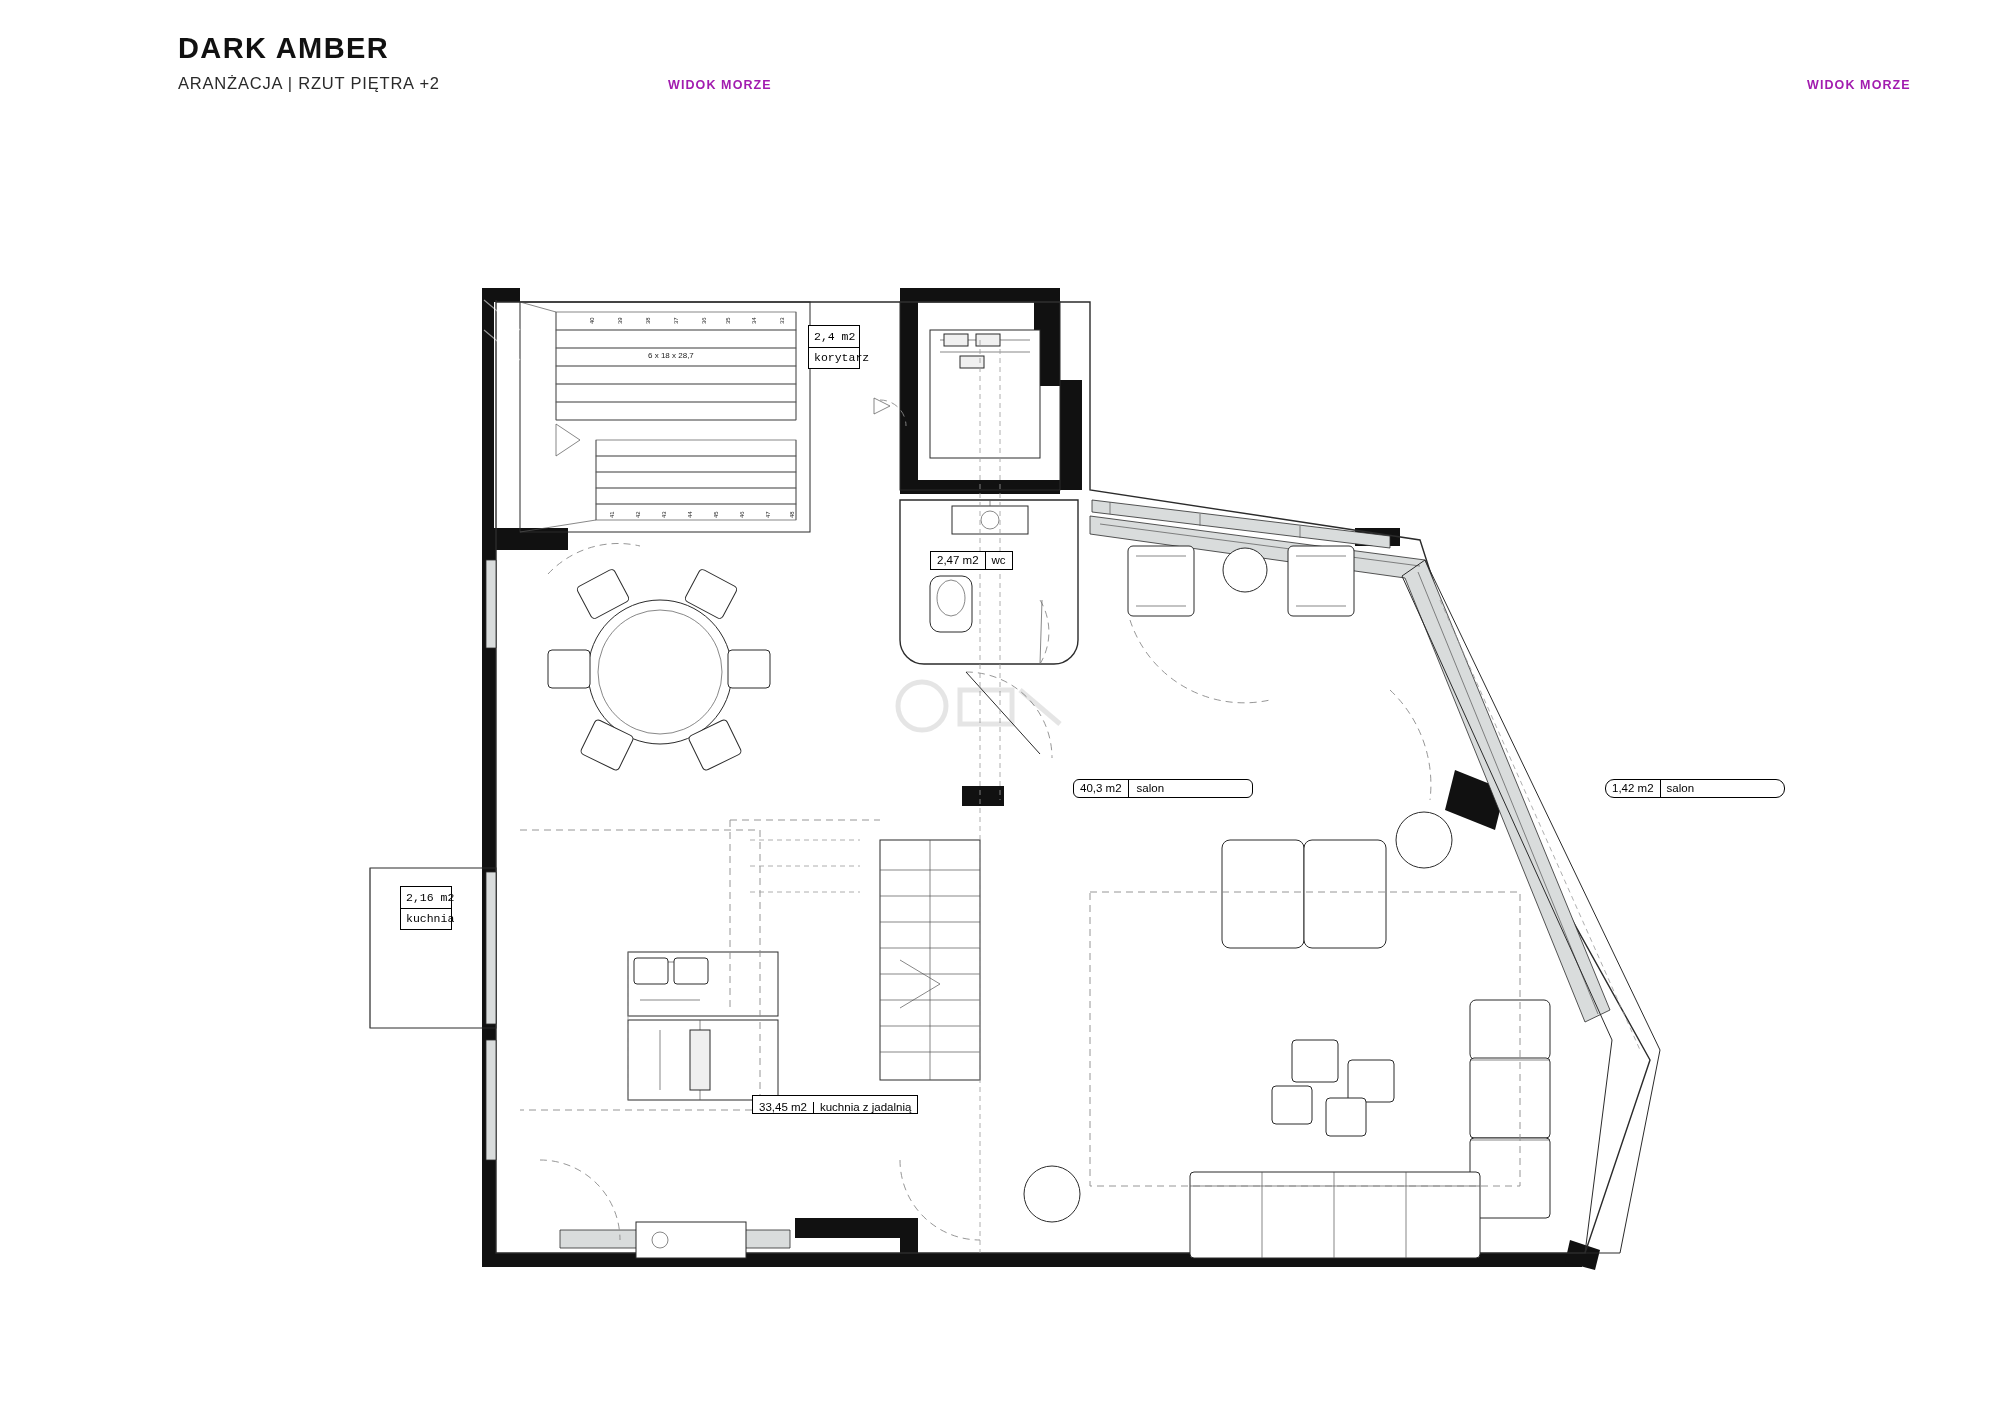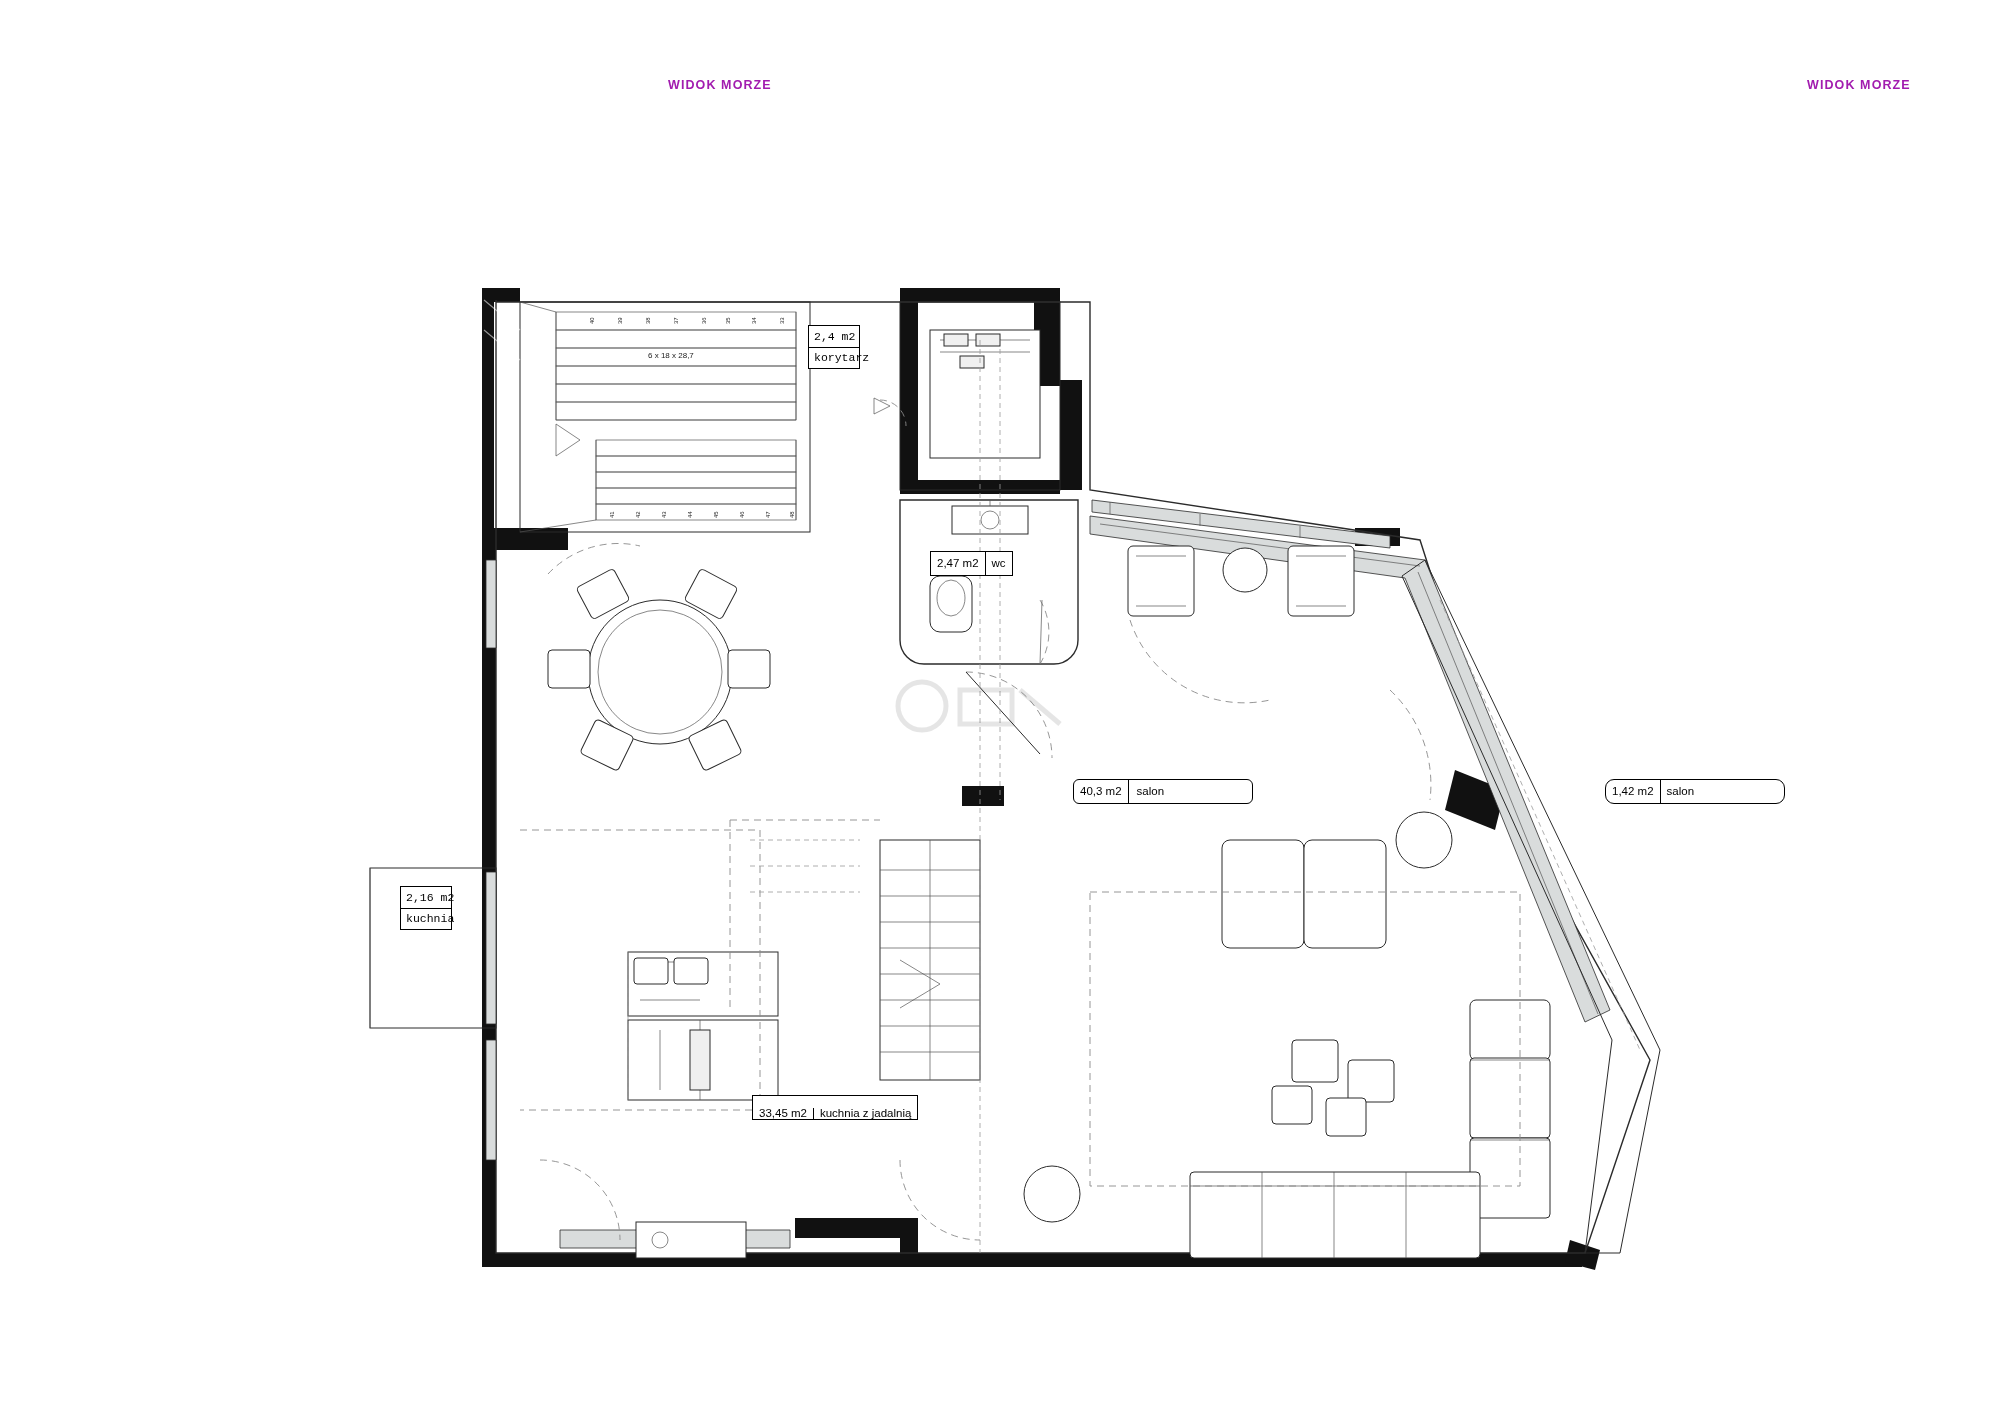--- a/index.html
+++ b/index.html
@@ -56,21 +56,21 @@
   .room-tag {
     position: absolute;
     display: flex;
     align-items: stretch;
     border: 1px solid #000;
     background: #fff;
     font-size: 11.5px;
     line-height: 1;
     color: #000;
     box-sizing: border-box;
-    height: 25px;
+    height: 19px;
   }
   .room-tag .area {
     display: flex;
     align-items: center;
     padding: 0 6px;
     white-space: nowrap;
   }
   .room-tag .name {
     display: flex;
     align-items: center;
@@ -114,20 +114,24 @@
     width: 2000px;
     height: 1409px;
     pointer-events: none;
   }
 </style>
 </head>
 <body>
 
 <div id="sheet">
 
+  <div id="title-block">
+    <div id="project-title">DARK AMBER</div>
+    <div id="project-subtitle">ARANŻACJA | RZUT PIĘTRA +2</div>
+  </div>
 
   <div class="view-label" id="view-label-1">WIDOK MORZE</div>
   <div class="view-label" id="view-label-2">WIDOK MORZE</div>
 
   <svg id="floorplan" viewBox="0 0 2000 1409">
     <defs>
       <style>
         .wall { fill: #111111; }
         .thin { fill: none; stroke: #2b2b2b; stroke-width: 1; }
         .thin2 { fill: none; stroke: #2b2b2b; stroke-width: 1.4; }

